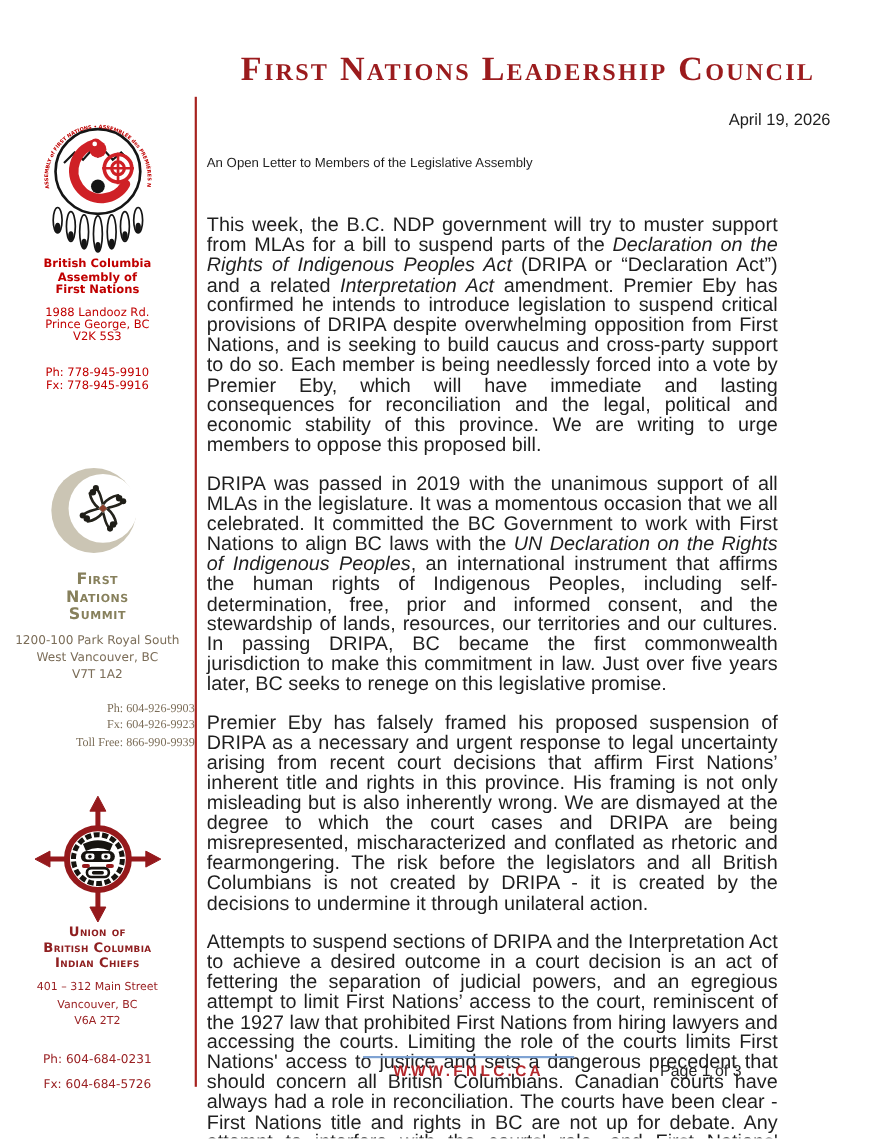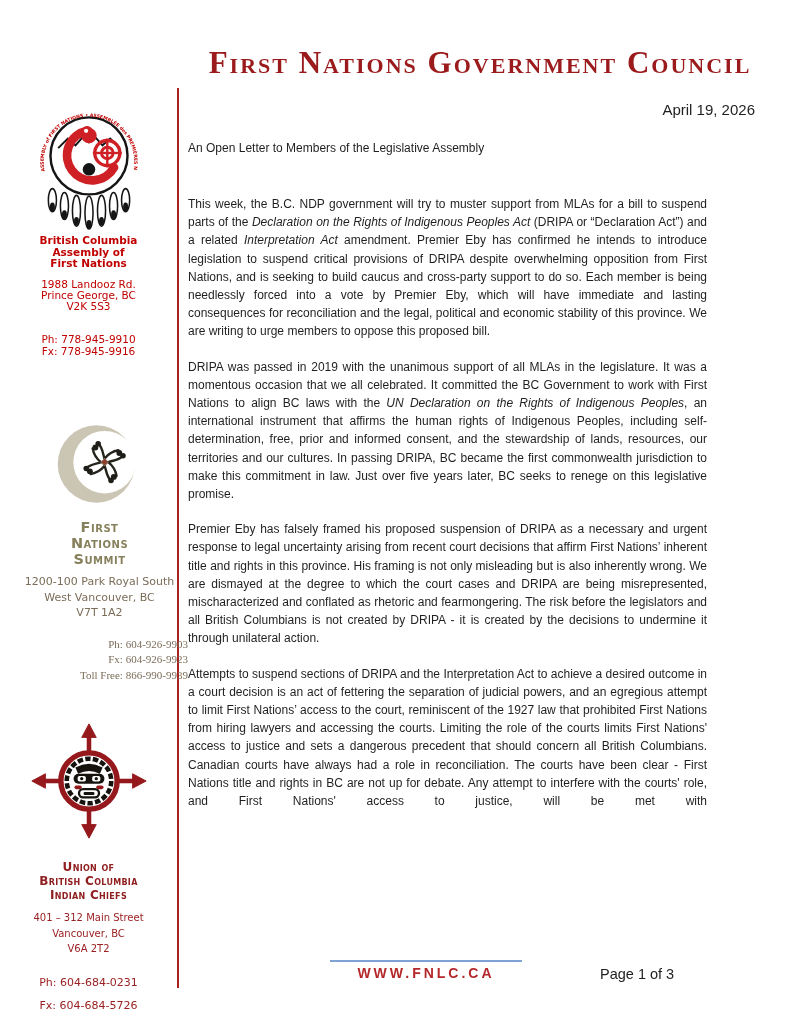--- a/index.html
+++ b/index.html
@@ -19,58 +19,58 @@
   .org{position:absolute;left:0;width:177px;text-align:center;}
   .org svg{display:block;margin:0 auto;}
   .lines{white-space:pre-line;}
   .org-bcafn{top:100px;}
   .bcafn-name{margin-top:4px;font-family:"DejaVu Sans",sans-serif;font-weight:bold;
       font-size:10.5px;line-height:11.5px;color:#c00000;}
   .bcafn-addr{margin-top:9px;font-family:"DejaVu Sans",sans-serif;font-size:10.5px;
       line-height:11px;color:#c00000;}
   .bcafn-phones{margin-top:21px;font-family:"DejaVu Sans",sans-serif;font-size:10.5px;
       line-height:12px;color:#c00000;}
-  .org-fns{top:418px;padding-left:11px;}
+  .org-fns{top:418px;}
   .fns-name{margin-top:9px;font-family:"DejaVu Sans",sans-serif;font-variant:small-caps;
       font-weight:bold;font-size:14.5px;line-height:16px;color:#87805c;letter-spacing:.5px;}
   .fns-addr{margin-top:7px;font-family:"DejaVu Sans",sans-serif;font-size:11px;
       line-height:15.5px;color:#7b6d58;}
   .fns-phones{margin-top:16px;font-family:Liberation Serif, serif;font-size:11px;
       line-height:15.5px;color:#7b6d58;text-align:right;}
   .org-ubcic{top:722px;}
-  .ubcic-name{margin-top:20px;font-family:"DejaVu Sans",sans-serif;font-variant:small-caps;
+  .ubcic-name{margin-top:0;font-family:"DejaVu Sans",sans-serif;font-variant:small-caps;
       font-weight:bold;font-size:12px;line-height:14px;color:#8f1f20;letter-spacing:.3px;}
   .ubcic-addr{margin-top:8px;font-family:"DejaVu Sans",sans-serif;font-size:10px;
       line-height:15.5px;color:#9a2123;}
   .ubcic-phones{margin-top:14px;font-family:"DejaVu Sans",sans-serif;font-size:11px;
       line-height:23px;color:#9a2123;}
 
   
   .main{position:absolute;left:188px;top:100px;width:567px;}
   .date{text-align:right;font-size:15px;line-height:19px;}
   .salutation{margin-top:20px;font-size:12px;line-height:19px;}
   .letter{margin-top:37px;width:519px;}
-  .letter p{margin:0 0 17px 0;font-size:12px;line-height:18.2px;text-align:justify;}
+  .letter p{margin:0 0 17px 0;font-size:18px;line-height:18.2px;text-align:justify;}
   .letter p.continued{margin-bottom:0;text-align-last:justify;}
   .letter i{font-style:italic;}
 
   
   .footer-site{position:absolute;left:330px;top:960px;width:192px;text-align:center;
       border-top:2px solid #7fa3d3;padding-top:3px;font-size:14px;font-weight:bold;
       letter-spacing:3px;color:#b4282c;cursor:pointer;}
   .footer-page{position:absolute;left:600px;top:966px;width:110px;text-align:left;
       font-size:14.5px;color:#1f1f1f;}
 </style>
 </head>
 <body>
 
 <div class="page">
 
   <div class="masthead">
-    <h1>First Nations Government Council</h1>
+    <h1>First Nations Leadership Council</h1>
   </div>
 
   <div class="redline"></div>
 
   <div class="sidebar">
 
     <div class="org org-bcafn">
       <svg viewBox="0 0 120 136" width="116" height="131">
         <defs>
             <path id="bcafnArc" d="M 14,74 A 47,47 0 1 1 106,74" fill="none"></path>

